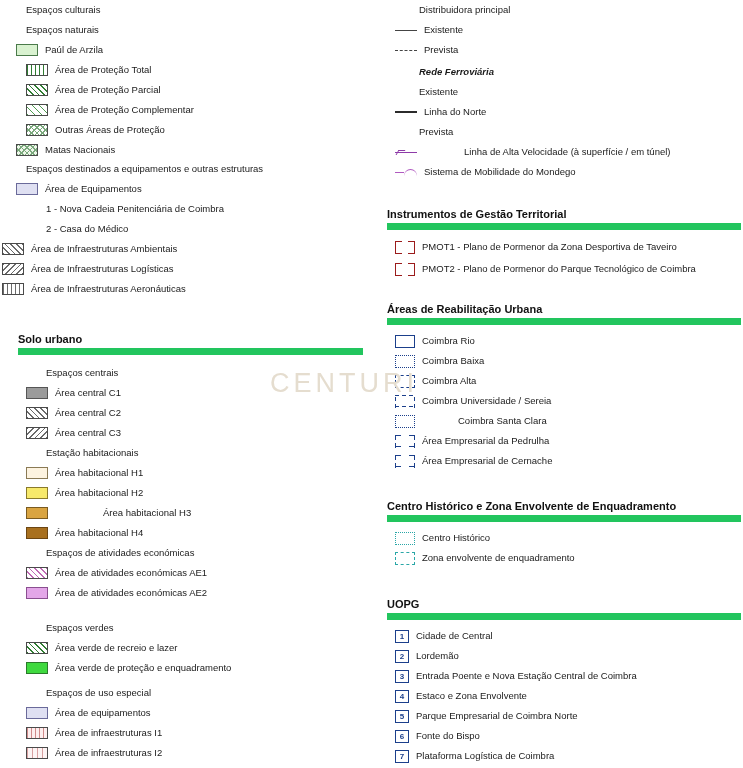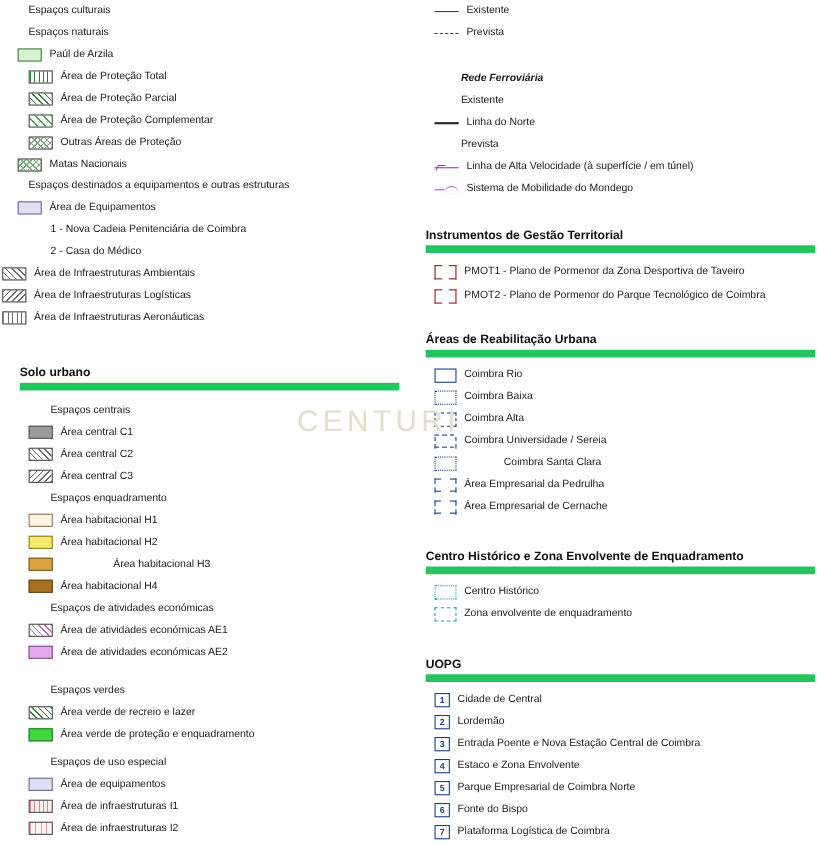--- a/index.html
+++ b/index.html
@@ -319,21 +319,21 @@
         <span class="sw box hatch-gray-d" style="background-color:#ffffff;"></span>
         <span class="lbl">Área central C2</span>
       </div>
       <div class="row ind1" style="height:20px;">
         <span class="sw box hatch-gray-d2" style="background-color:#ffffff;"></span>
         <span class="lbl">Área central C3</span>
       </div>
     </div>
 
     <div class="abs" style="left:0px; top:443px; width:375px;">
-      <div class="grp ind2">Espaços enquadramento</div>
+      <div class="grp ind2">Estação habitacionais</div>
       <div class="row ind1" style="height:20px;">
         <span class="sw box" style="background:#fdf3e0; border-color:#8a7a55;"></span>
         <span class="lbl">Área habitacional H1</span>
       </div>
       <div class="row ind1" style="height:20px;">
         <span class="sw box" style="background:#f7e96b; border-color:#8a7a2a;"></span>
         <span class="lbl">Área habitacional H2</span>
       </div>
       <div class="row ind1" style="height:20px;gap:48px;">
         <span class="sw box" style="background:#d9a441; border-color:#7a5a20;"></span>
@@ -383,20 +383,21 @@
         <span class="sw box hatch-red-v2" style="background-color:#fdf4f4;"></span>
         <span class="lbl">Área de infraestruturas I2</span>
       </div>
     </div>
 
   </div>
 
   <div class="col col-right">
 
     <div class="abs" style="left:12px; top:0px; width:356px;">
+      <div class="grp" style="padding-left:32px;">Distribuidora principal</div>
 
       <div class="row" style="height:20px; padding-left:8px;">
         <span class="sw line-wrap">
             <span class="line-solid"></span>
           </span>
         <span class="lbl">Existente</span>
       </div>
 
       <div class="row" style="height:20px; padding-left:8px;">
         <span class="sw line-wrap">
@@ -413,21 +414,21 @@
 
       <div class="row" style="height:20px; padding-left:8px;">
         <span class="sw line-wrap">
             <span class="line-thick"></span>
           </span>
         <span class="lbl">Linha do Norte</span>
       </div>
 
       <div class="grp" style="padding-left:32px;">Prevista</div>
 
-      <div class="row" style="height:20px; padding-left:8px;">
+      <div class="row" style="height:20px; padding-left:8px;gap:40px;">
         <span class="sw line-wrap">
             <span class="line-hsr"></span>
           </span>
         <span class="lbl">Linha de Alta Velocidade (à superfície / em túnel)</span>
       </div>
 
       <div class="row" style="height:20px; padding-left:8px;">
         <span class="sw line-wrap">
             <span class="line-mondego"></span>
           </span>

